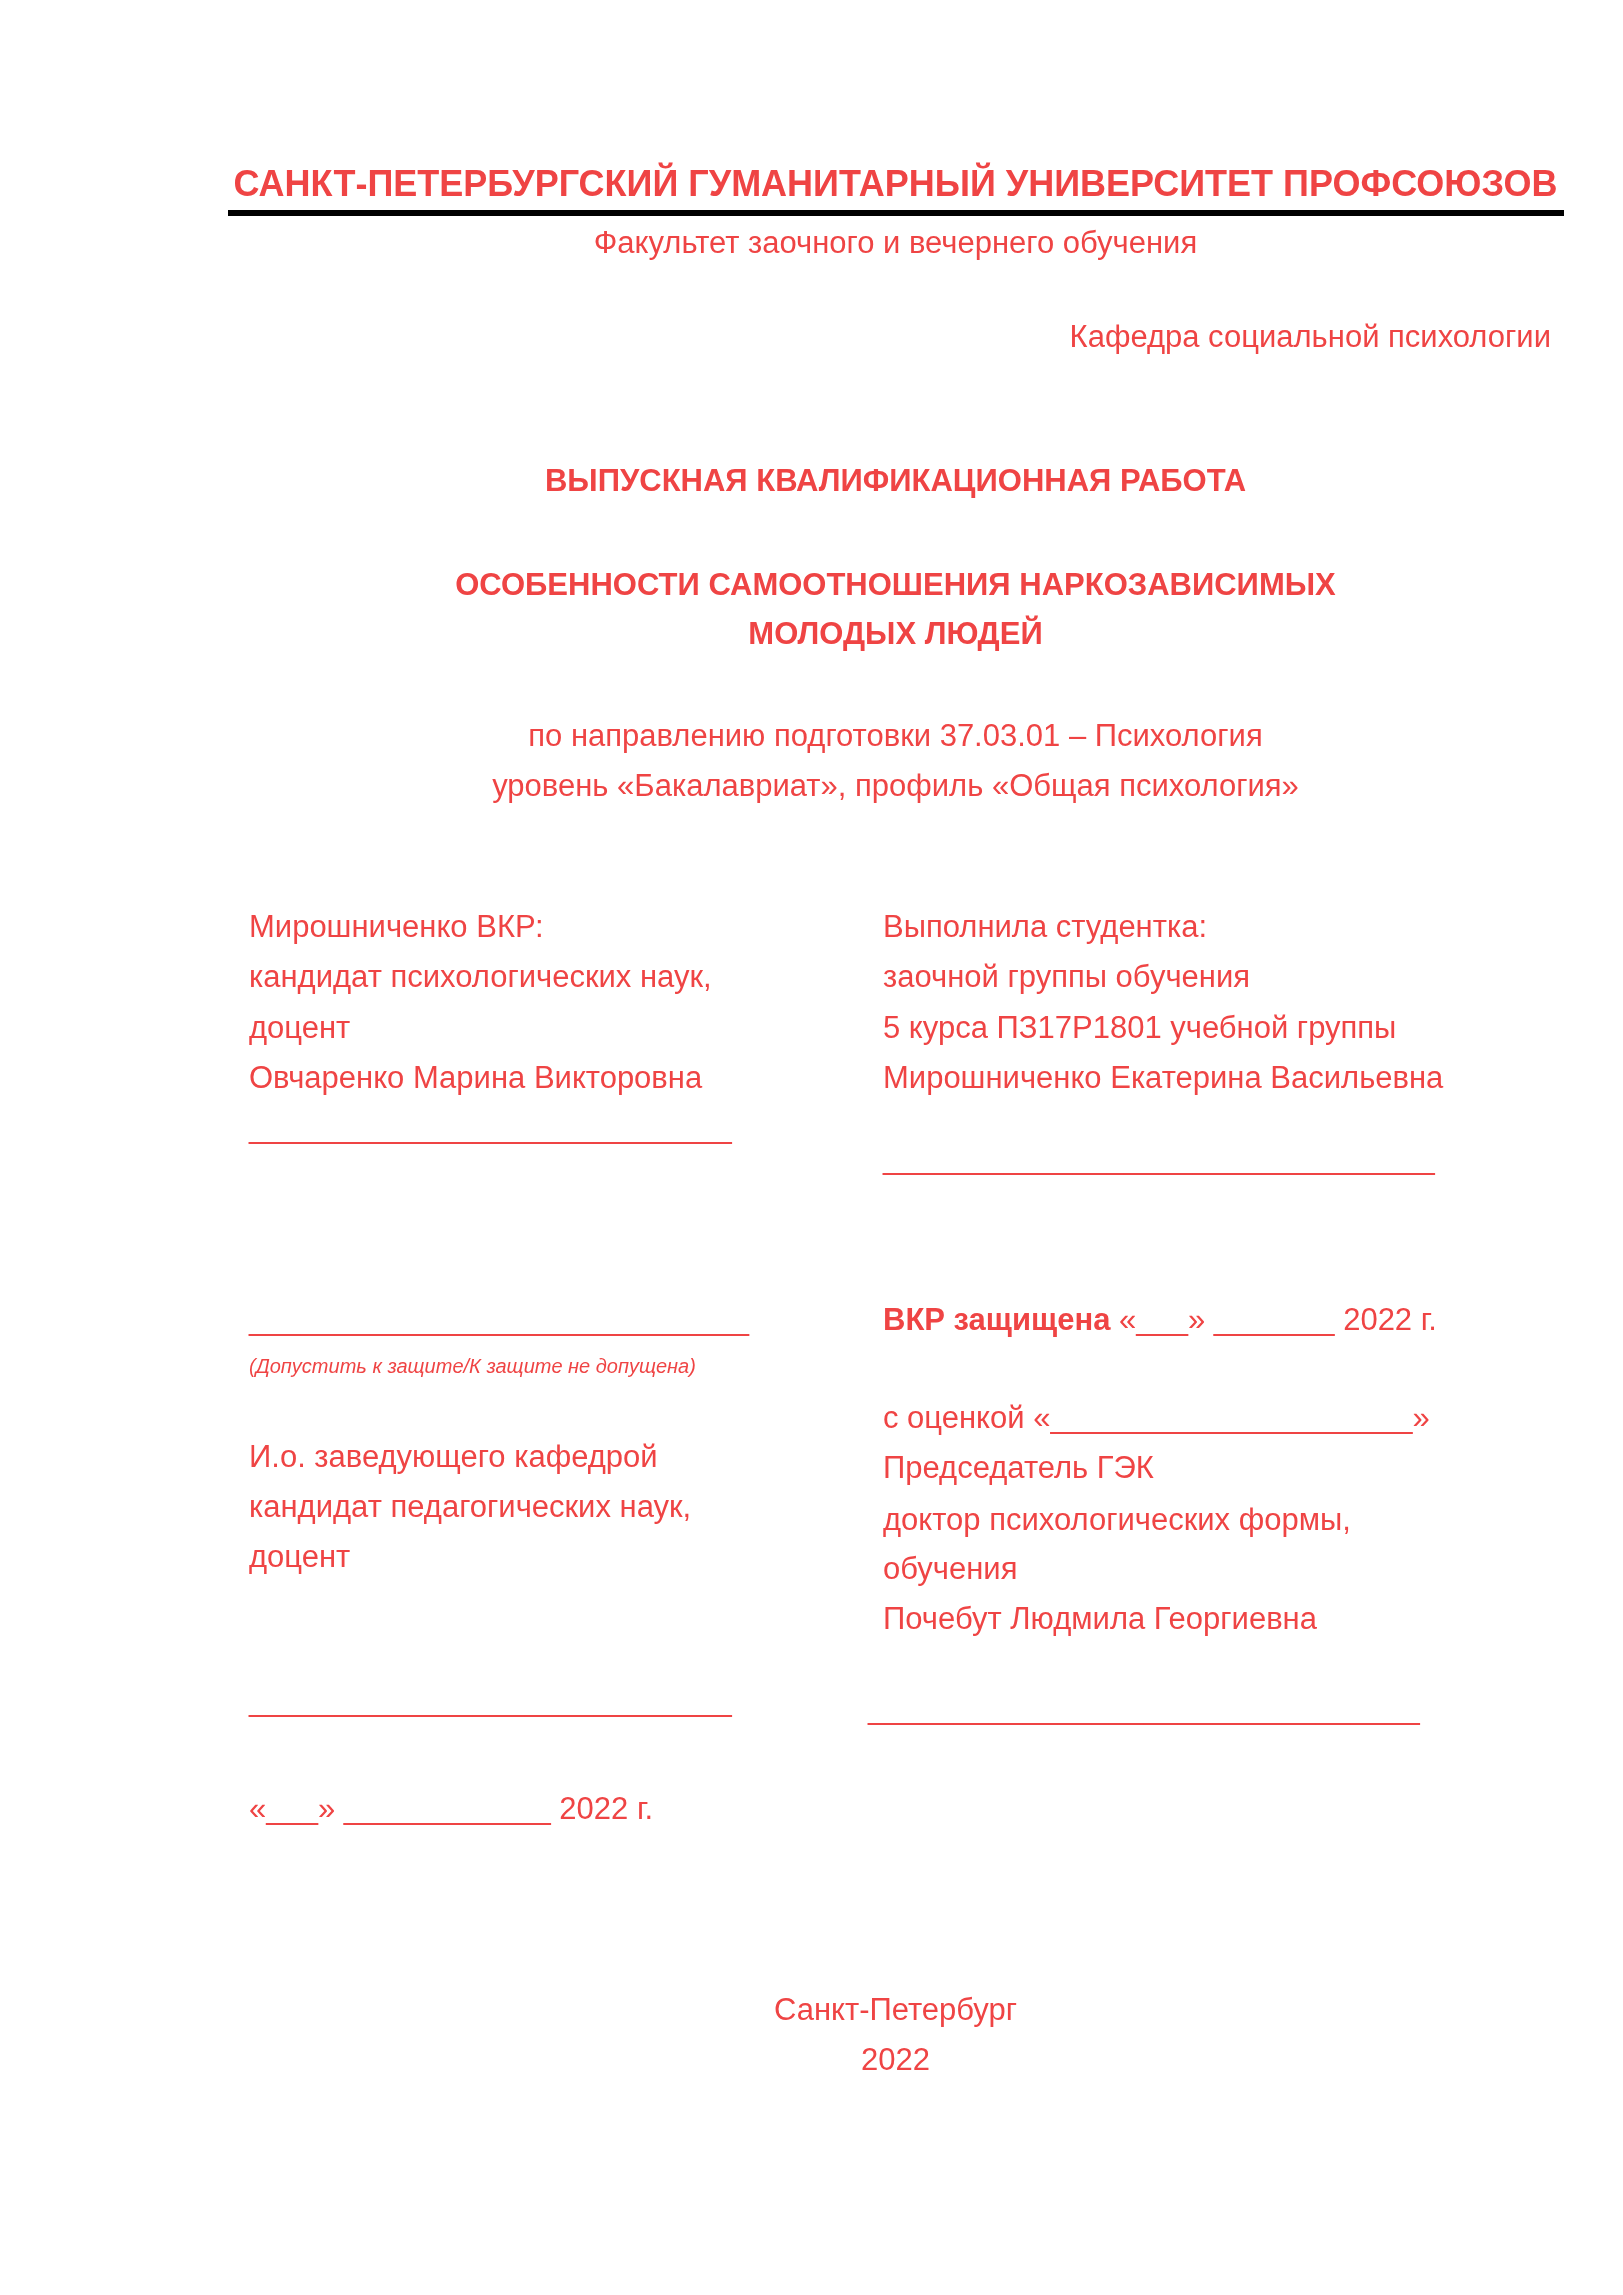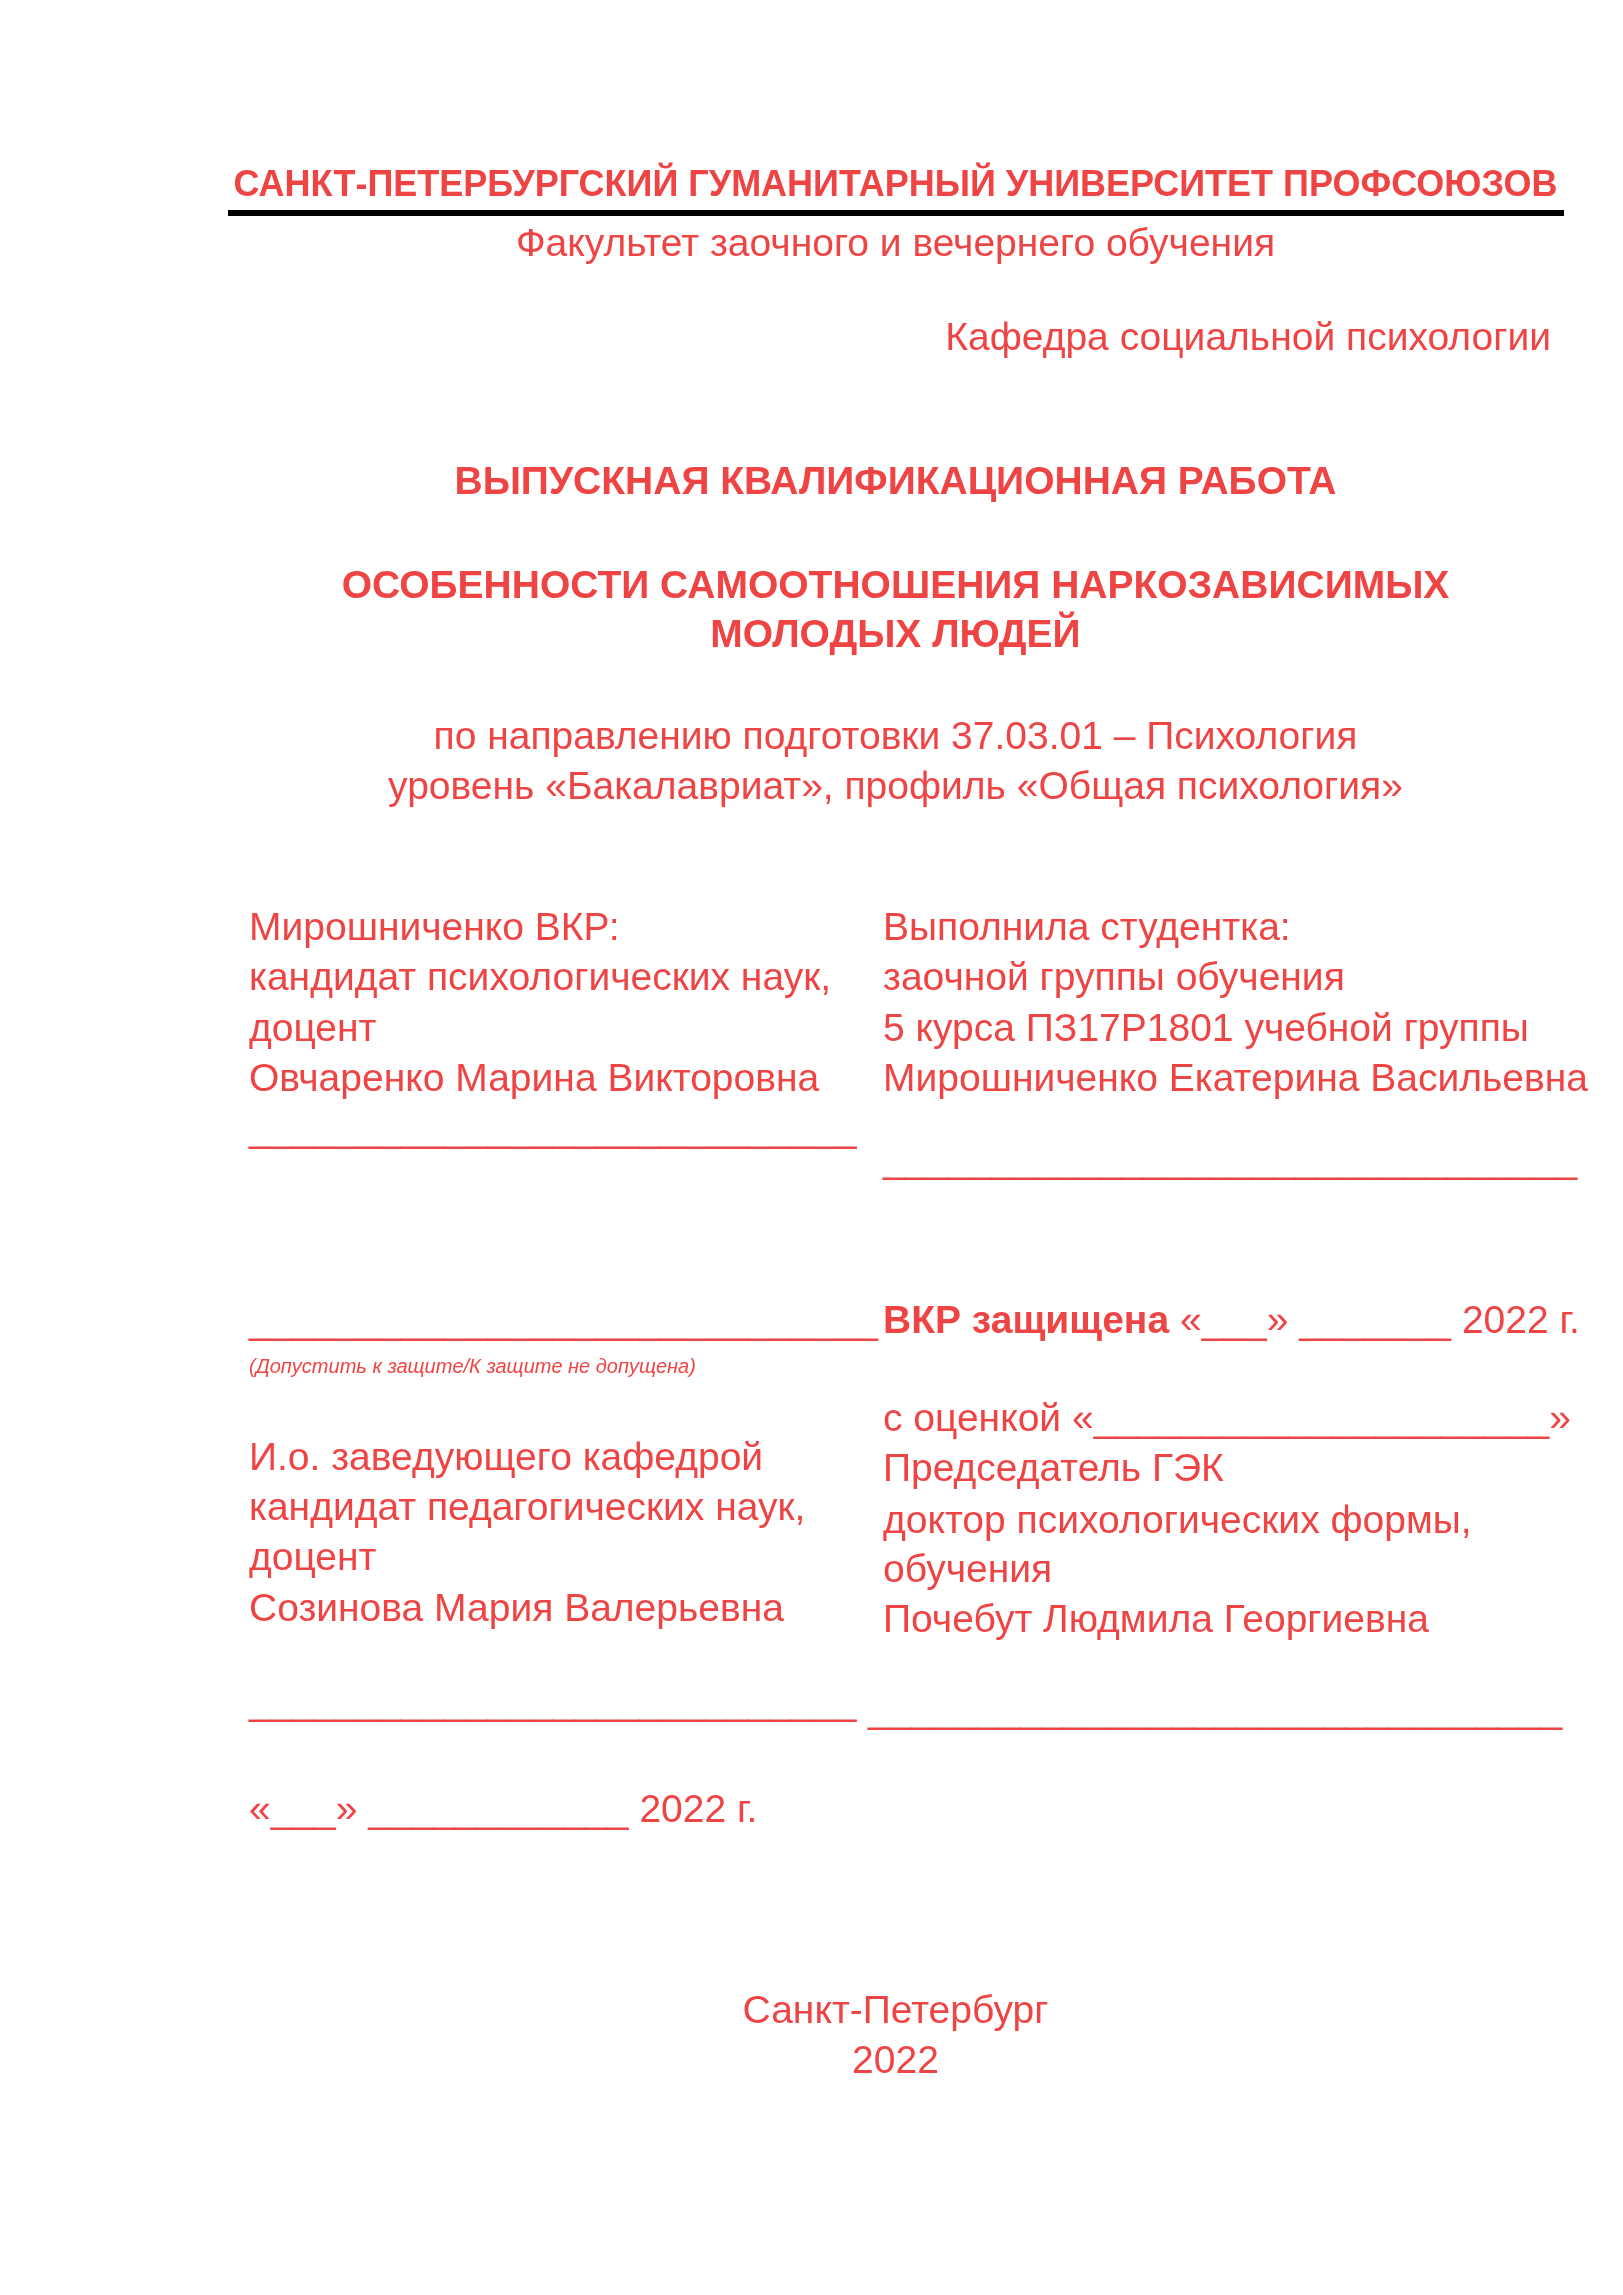--- a/index.html
+++ b/index.html
@@ -6,21 +6,21 @@
   .page{
     position:relative;
     width:1623px;height:2295px;
     background:#ffffff;
     font-family:Liberation Sans, sans-serif;
     color:#ef4444;
     overflow:hidden;
   }
   .line{
     position:absolute;
-    font-size:39px;
+    font-size:31px;
     line-height:50px;
     white-space:nowrap;
   }
   .b{font-weight:bold;}
   .center{left:228px;width:1335px;text-align:center;}
   .right-align{left:228px;width:1323px;text-align:right;}
   .leftcol{left:249px;text-align:left;}
   .rightcol{left:883px;text-align:left;}
   .rule{
     position:absolute;
@@ -66,21 +66,20 @@
   <div class="line leftcol caption" style="top:1348px;">(Допустить к защите/К защите не допущена)</div>
 
   <div class="line rightcol" style="top:1295px;">
     <span class="b">ВКР защищена</span><span> «___» _______ 2022 г.</span>
   </div>
   <div class="line rightcol" style="top:1393px;">с оценкой «_____________________»</div>
 
   <div class="line leftcol" style="top:1432px;">И.о. заведующего кафедрой</div>
   <div class="line leftcol" style="top:1482px;">кандидат педагогических наук,</div>
   <div class="line leftcol" style="top:1532px;">доцент</div>
-  <div class="line leftcol" style="top:1583px;">Созинова Мария Валерьевна</div>
   <div class="line leftcol sig" style="top:1676px;">____________________________</div>
   <div class="line leftcol" style="top:1784px;">«___» ____________ 2022 г.</div>
 
   <div class="line rightcol" style="top:1443px;">Председатель ГЭК</div>
   <div class="line rightcol" style="top:1495px;">доктор психологических формы,</div>
   <div class="line rightcol" style="top:1544px;">обучения</div>
   <div class="line rightcol" style="top:1594px;">Почебут Людмила Георгиевна</div>
   <div class="line sig" style="top:1684px; left:868px;">________________________________</div>
 
   <div class="line center" style="top:1985px;">Санкт-Петербург</div>

